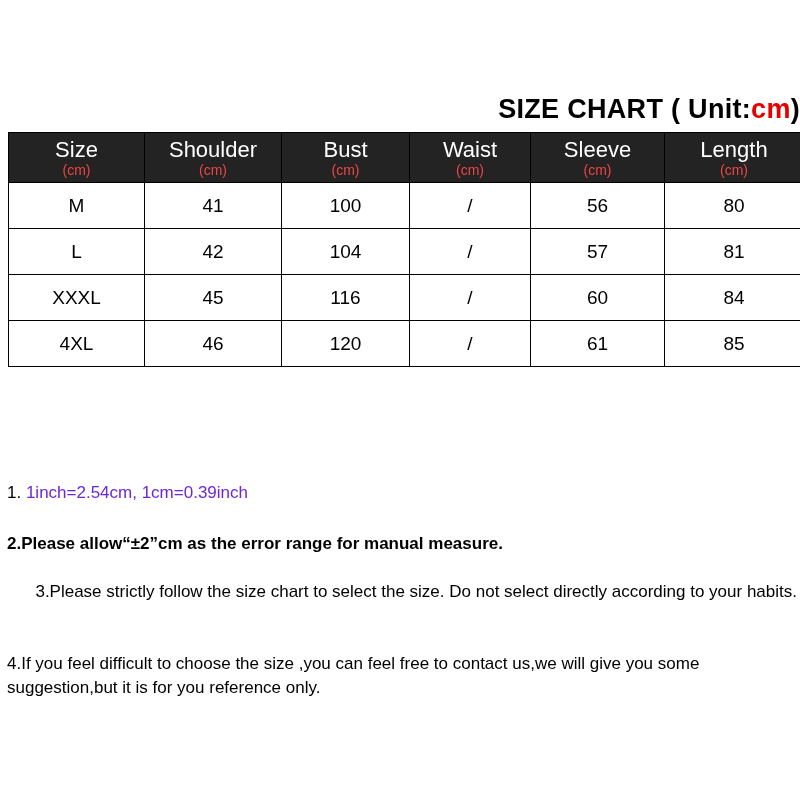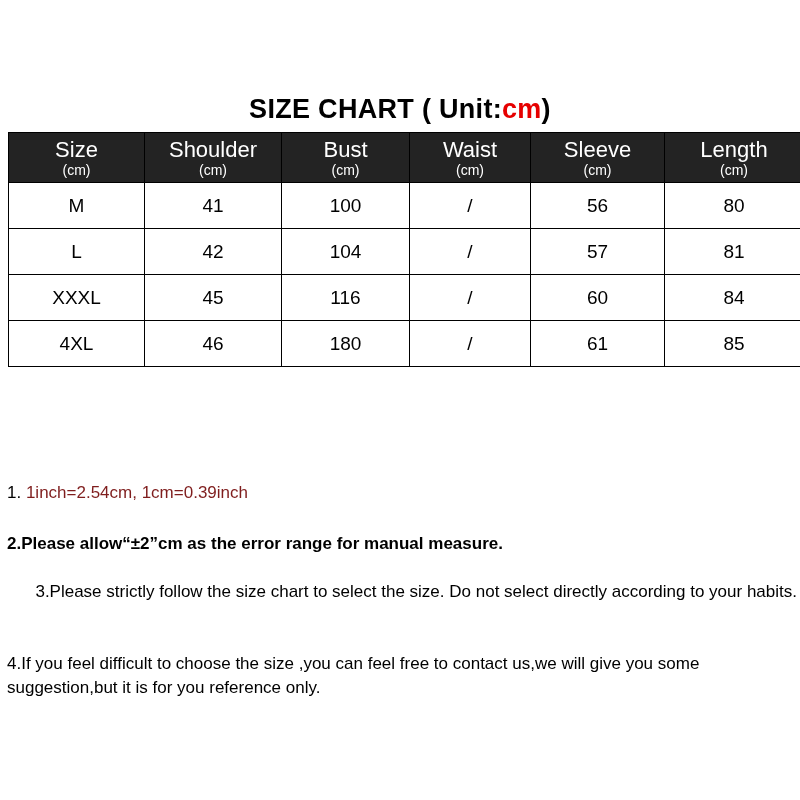--- a/index.html
+++ b/index.html
@@ -1,26 +1,26 @@
 <!DOCTYPE html>
 <html><head>
 <meta charset="utf-8">
 <style>
   html, body { margin:0; padding:0; background:#ffffff; }
   body { width:800px; height:800px; position:relative; overflow:hidden; font-family:"Liberation Sans", sans-serif; color:#000; }
-  .title { position:absolute; top:94px; left:0; width:800px; text-align:center; font-weight:bold; font-size:27px; letter-spacing:0.3px; }
+  .title { position:absolute; top:94px; left:0; width:800px; text-align:right; font-weight:bold; font-size:27px; letter-spacing:0.3px; }
   .title .unit { color:#e60000; }
   table.size { position:absolute; left:8px; top:132px; width:795px; border-collapse:collapse; table-layout:fixed;border-radius:16px; }
   table.size th, table.size td { border:1.5px solid #000; text-align:center; padding:0; }
   table.size th { background:#232323; color:#fff; height:49px; font-weight:normal; vertical-align:top; }
   table.size th .hname { display:block; font-size:22px; line-height:22px; margin-top:6px; }
-  table.size th .hunit { display:block; font-size:14px; line-height:14px; color:#ffffff; margin-top:2px; }
+  table.size th .hunit { display:block; font-size:14px; line-height:14px; color:#ef4444; margin-top:2px; }
   table.size td { height:45px; font-size:19px; }
   .notes { position:absolute; left:7px; width:790px; font-size:17px; line-height:24px; }
-  .red { color:#7f1d1d; }
+  .red { color:#6d28d9; }
 </style>
 </head>
 <body>
 
 <div class="title"><span>SIZE CHART ( Unit:</span><span class="unit">cm</span><span>)</span></div>
 
 <table class="size">
   <colgroup>
     <col style="width:136px">
       <col style="width:137px">
@@ -78,21 +78,21 @@
       <td>XXXL</td>
         <td>45</td>
         <td>116</td>
         <td>/</td>
         <td>60</td>
         <td>84</td>
     </tr>
     <tr>
       <td>4XL</td>
         <td>46</td>
-        <td>180</td>
+        <td>120</td>
         <td>/</td>
         <td>61</td>
         <td>85</td>
     </tr>
   </tbody>
 </table>
 
 <div class="notes" style="top:481px;"><span>1. </span><span class="red">1inch=2.54cm, 1cm=0.39inch</span></div>
 <div class="notes" style="top:532px;font-weight:bold;">2.Please allow“±2”cm as the error range for manual measure.</div>
 <div class="notes" style="top:580px;text-align:right;">3.Please strictly follow the size chart  to select the size. Do not select directly according to your habits.</div>

